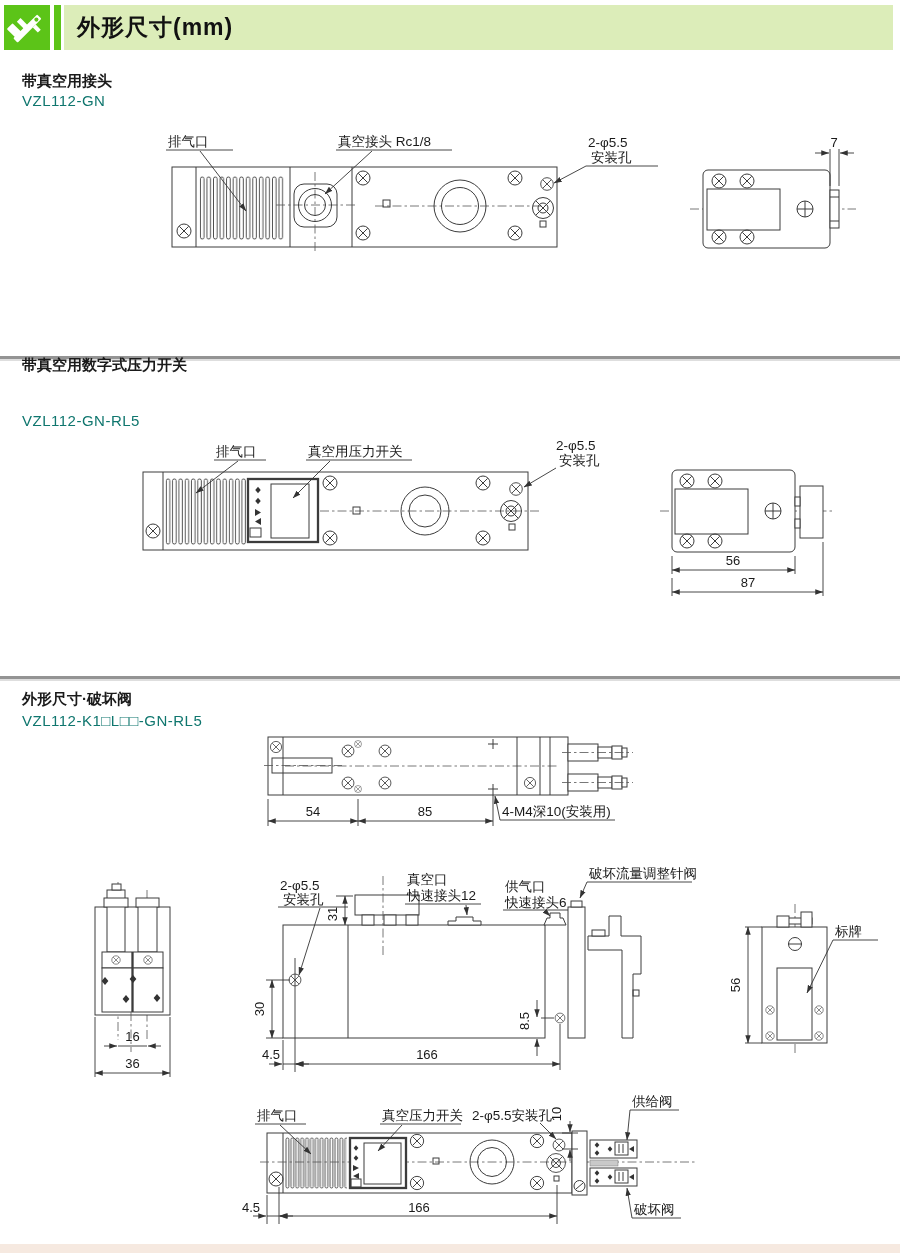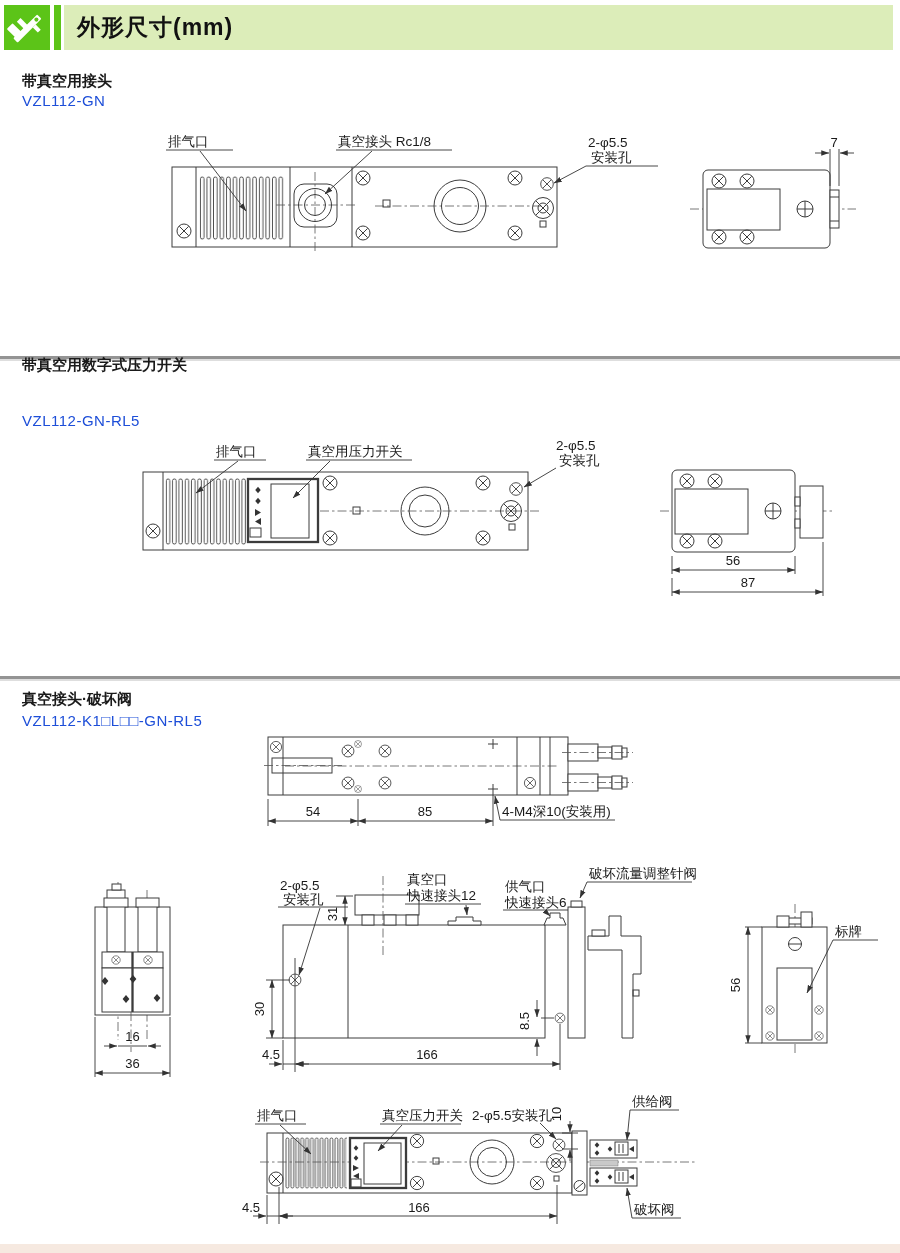--- a/index.html
+++ b/index.html
@@ -6,21 +6,21 @@
   #page{position:relative;width:900px;height:1253px;background:#fff;overflow:hidden;
         font-family:"Liberation Sans","DejaVu Sans",sans-serif;color:#111;}
   
   .hdr-icon{position:absolute;left:4px;top:5px;width:46px;height:45px;background:#5cc418;}
   .hdr-bar{position:absolute;left:54px;top:5px;width:7px;height:45px;background:#5cc418;}
   .hdr-banner{position:absolute;left:64px;top:5px;width:829px;height:45px;background:#dcedb9;
               display:flex;align-items:center;}
   .hdr-title{font-size:23px;font-weight:bold;color:#111;padding-left:13px;letter-spacing:1px;}
   
   .stitle{position:absolute;left:22px;font-size:15px;font-weight:600;color:#1a1a1a;}
-  .smodel{position:absolute;left:22px;font-size:15px;font-weight:400;color:#1d4ed8;letter-spacing:.5px;}
+  .smodel{position:absolute;left:22px;font-size:15px;font-weight:400;color:#0f766e;letter-spacing:.5px;}
   .divider{position:absolute;left:0;width:900px;height:3px;background:#949494;box-shadow:0 2px 0 #dedede;}
   .footstrip{position:absolute;left:0;top:1244px;width:900px;height:9px;background:#f6e9e0;}
   
   svg{position:absolute;left:0;}
   svg text{font-family:"Liberation Sans","DejaVu Sans",sans-serif;fill:#1a1a1a;font-size:13.5px;}
   svg text.dt{font-size:13px;}
   .s{stroke:#3c3c3c;fill:none;stroke-width:1;}
   .sf{stroke:#3c3c3c;fill:#fff;stroke-width:1;}
   .thick{stroke-width:2.3;}
   .cl{stroke:#555;fill:none;stroke-width:.8;stroke-dasharray:9 3 2.5 3;}
@@ -212,21 +212,21 @@
     </g>
     <g>
       <text x="556" y="450">2-φ5.5</text>
       <text x="559" y="465">安装孔</text>
       <line class="dim" x1="556" y1="468" x2="524" y2="487" marker-end="url(#ar)"></line>
     </g>
   </svg>
 
   <div class="divider" style="top:676px"></div>
 
-  <div class="stitle" style="top:690px">真空接头·破坏阀</div>
+  <div class="stitle" style="top:690px">外形尺寸·破坏阀</div>
   <div class="smodel" style="top:712px">VZL112-K1□L□□-GN-RL5</div>
 
   <svg style="top:725px" width="900" height="112" viewBox="0 725 900 112">
     <g>
       <rect class="sf" x="268" y="737" width="300" height="58"></rect>
       <line class="s" x1="283" y1="737" x2="283" y2="795"></line>
       <use href="#scr" transform="translate(276,747) scale(.8)"></use>
       <rect class="s" x="272" y="758" width="60" height="15"></rect>
       <line class="cl" x1="264" y1="765.5" x2="342" y2="765.5"></line>
       <line class="cl" x1="285" y1="766" x2="558" y2="766"></line>

